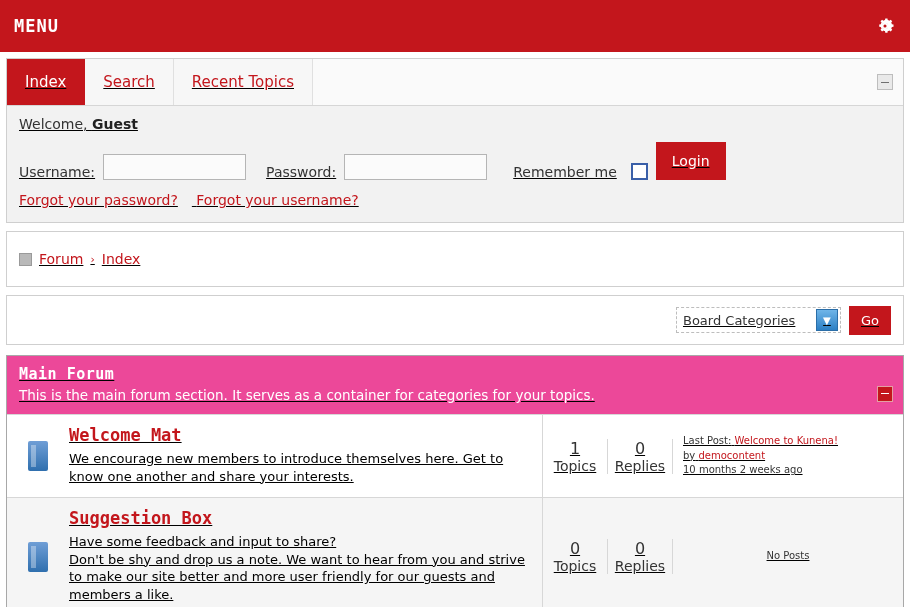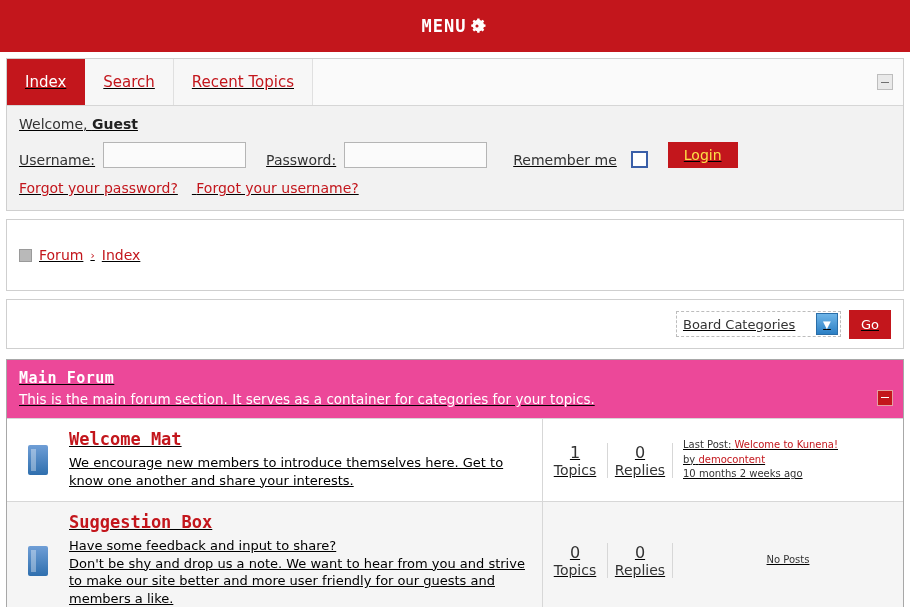--- a/index.html
+++ b/index.html
@@ -14,21 +14,21 @@
     position: relative;
   }
 
   
   .topbar {
     height: 52px;
     background: #c3161c;
     color: #ffffff;
     display: flex;
     align-items: center;
-    justify-content: center;
+    justify-content: space-between;
     padding: 0 14px;
   }
   .topbar-title {
     font-family: "DejaVu Sans Mono", monospace;
     font-weight: bold;
     font-size: 17px;
     letter-spacing: 1px;
     color: #ffffff;
   }
   .gear-icon { width: 22px; height: 22px; display: block; }
@@ -104,39 +104,39 @@
   .remember { margin-left: 18px; color: #333; }
   .checkbox {
     width: 17px; height: 17px;
     border: 2px solid #3a5fa8;
     background: #ffffff;
     display: inline-block;
     vertical-align: middle;
     margin-left: 6px;
   }
   .login-btn {
-    margin-left: 12px;
+    margin-left: 0;
     background: #c3161c;
-    color: #fde047;
+    color: #ffffff;
     border: none;
-    padding: 5px 16px;
+    padding: 11px 16px;
     font-size: 14px;
     cursor: pointer;
     font-family: "DejaVu Sans", sans-serif;
   }
   .forgot-links { font-size: 14px; }
   .forgot-links a {
     color: #c3161c; text-decoration: none; margin-right: 14px;
   }
 
   
   .breadcrumb {
     border: 1px solid #cfcfcf;
     background: #ffffff;
-    padding: 27px 12px;
+    padding: 19px 12px;
     font-size: 14px;
     display: flex; align-items: center; gap: 7px;
     margin-bottom: 8px;
   }
   .bc-icon {
     width: 13px; height: 13px;
     background: #b9b9b9;
     border: 1px solid #9a9a9a;
     display: inline-block;
   }

